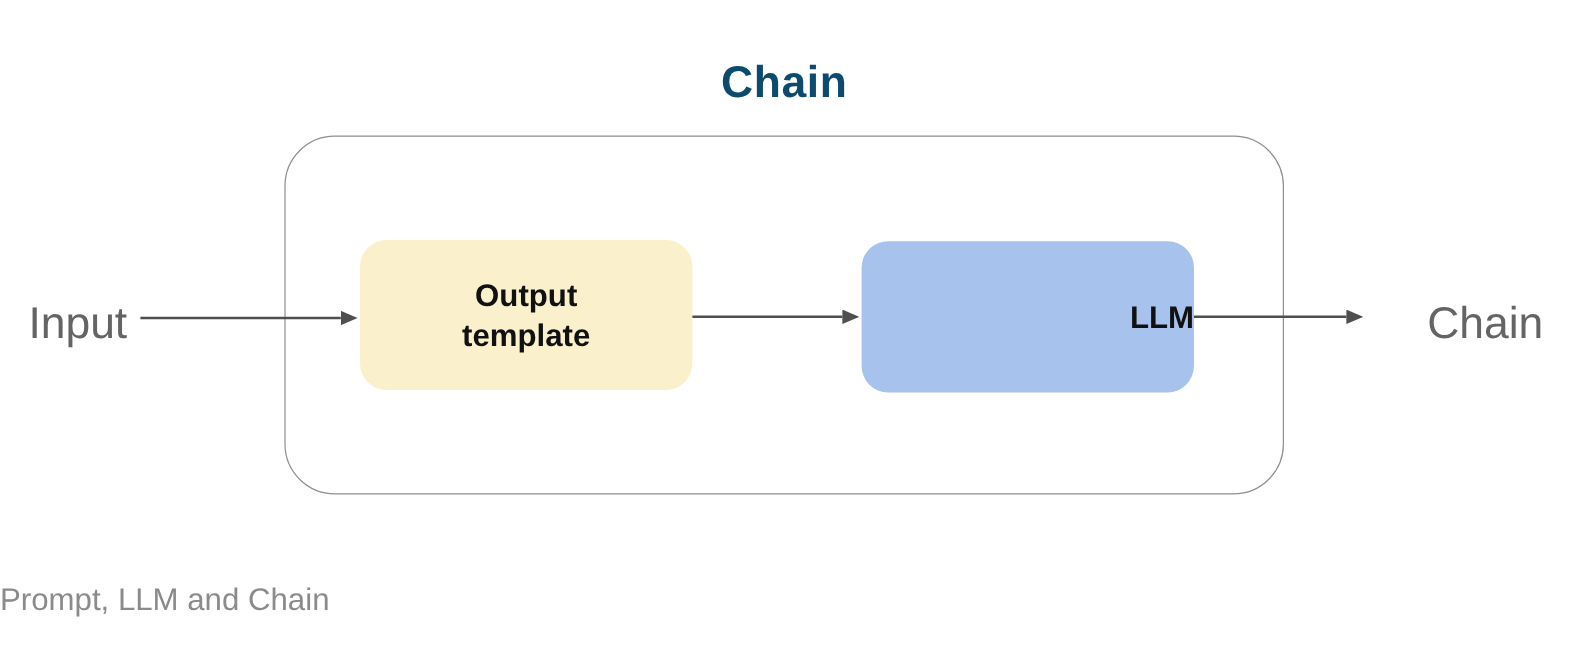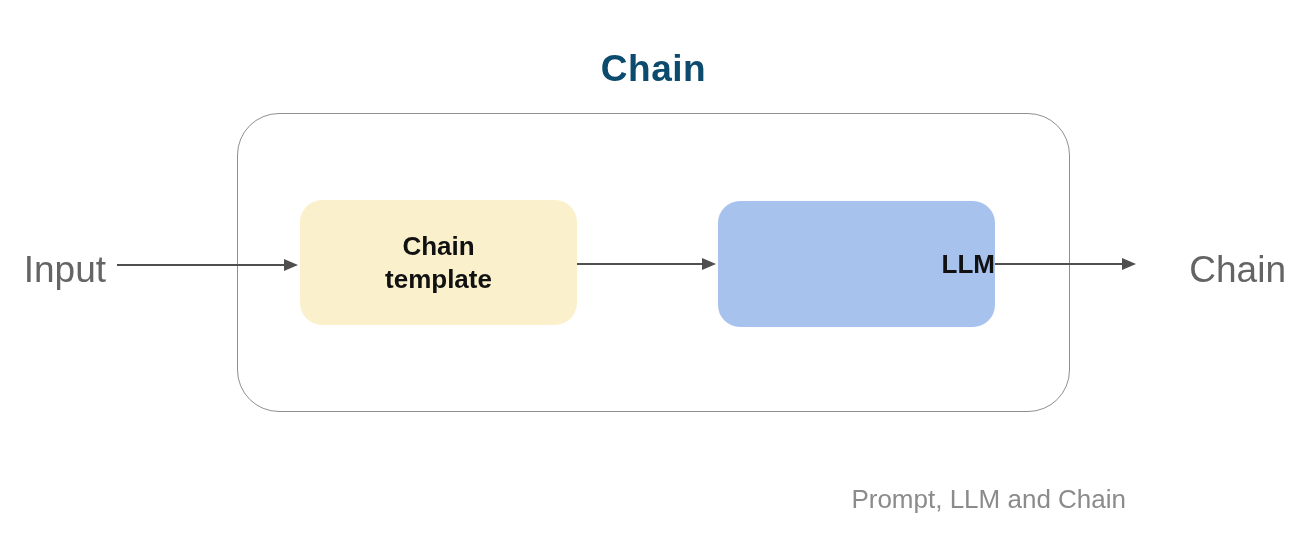--- a/index.html
+++ b/index.html
@@ -52,43 +52,42 @@
     top:249px;
     font-size:37px;
     color:#646464;
     text-align:right;
   }
   .io-input{ left:14px; width:92px; }
   .io-output{ left:1176px; width:110px; }
   .figure-caption{
     position:absolute;
     left:0; top:484px; width:1097px;
-    text-align:right;
+    text-align:left;
     font-size:26px;
     color:#8b8b8b;
-    padding-left:29px;
   }
   .arrow-layer{
     position:absolute;
     left:0; top:0;
     width:1308px; height:538px;
     pointer-events:none;
   }
 </style>
 </head>
 <body>
 
 <div class="stage">
 
   <div class="chain-title">Chain</div>
 
   <div class="chain-container" style="border-color: rgb(143, 143, 143);"></div>
 
   <div class="node node-prompt" style="background-color: rgb(250, 241, 204);">
-    <span class="node-label">Chain template</span>
+    <span class="node-label">Output template</span>
   </div>
 
   <div class="node node-llm" style="background-color: rgb(168, 194, 238); justify-content: flex-end;">
     <span class="node-label">LLM</span>
   </div>
 
   <div class="io-label io-input">Input</div>
 
   <div class="io-label io-output">Chain</div>
 

